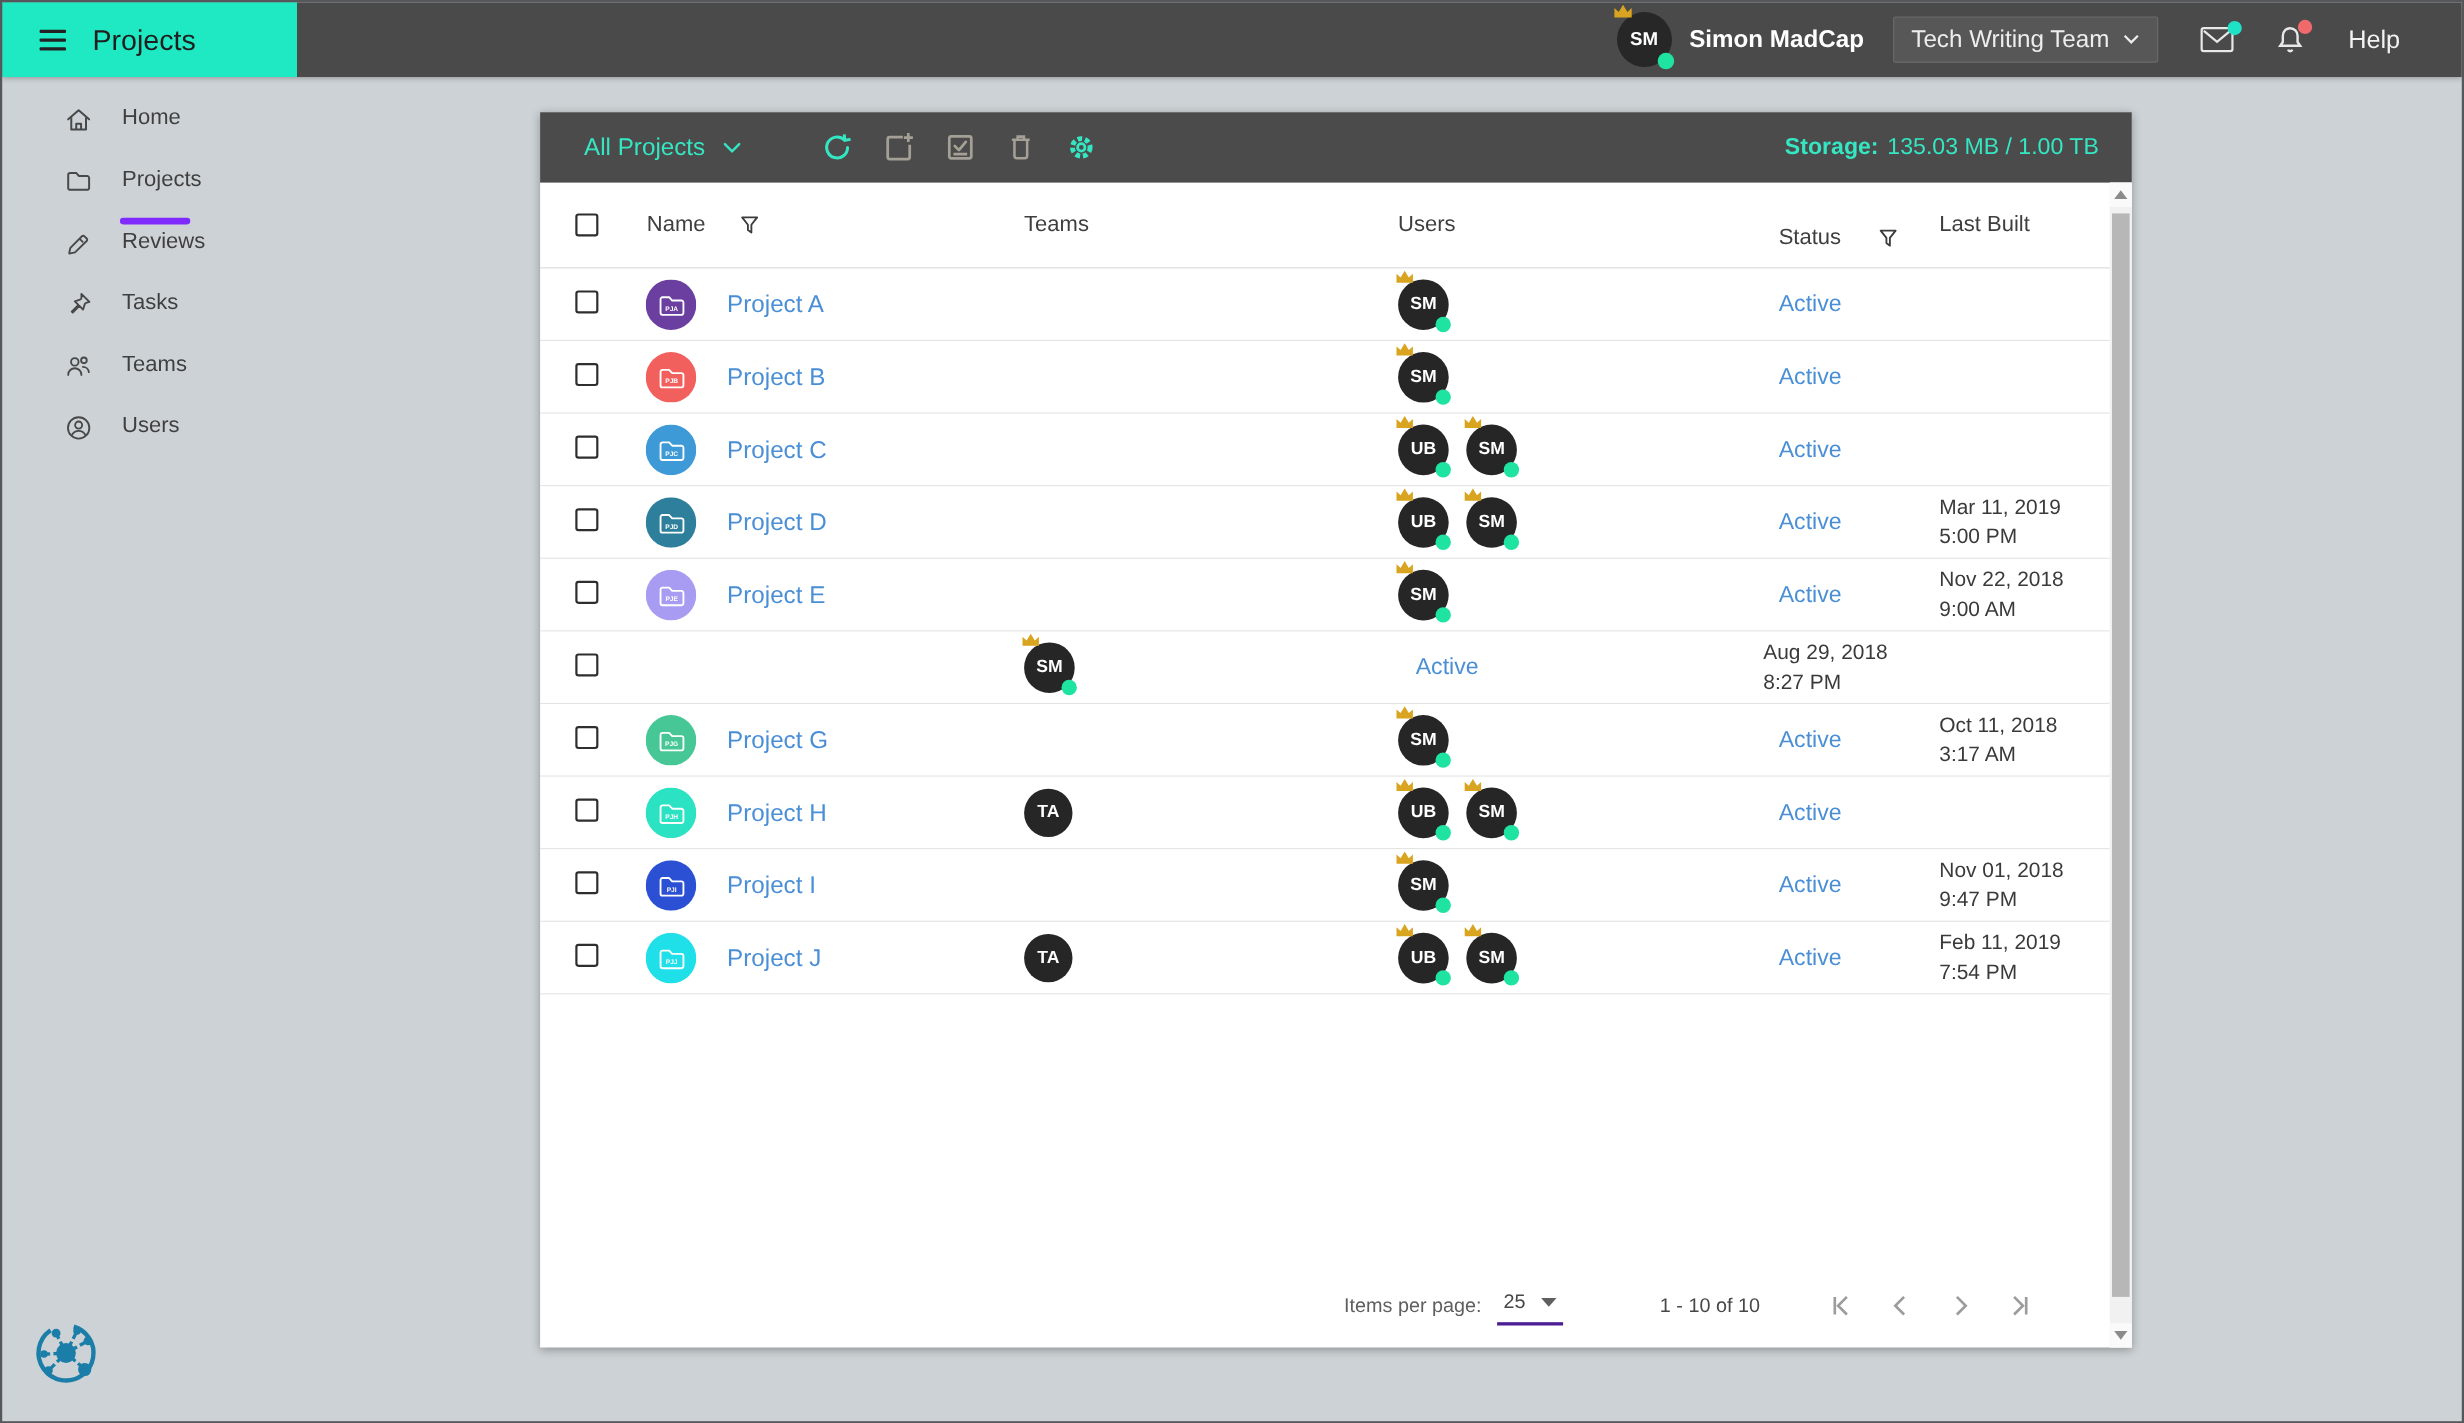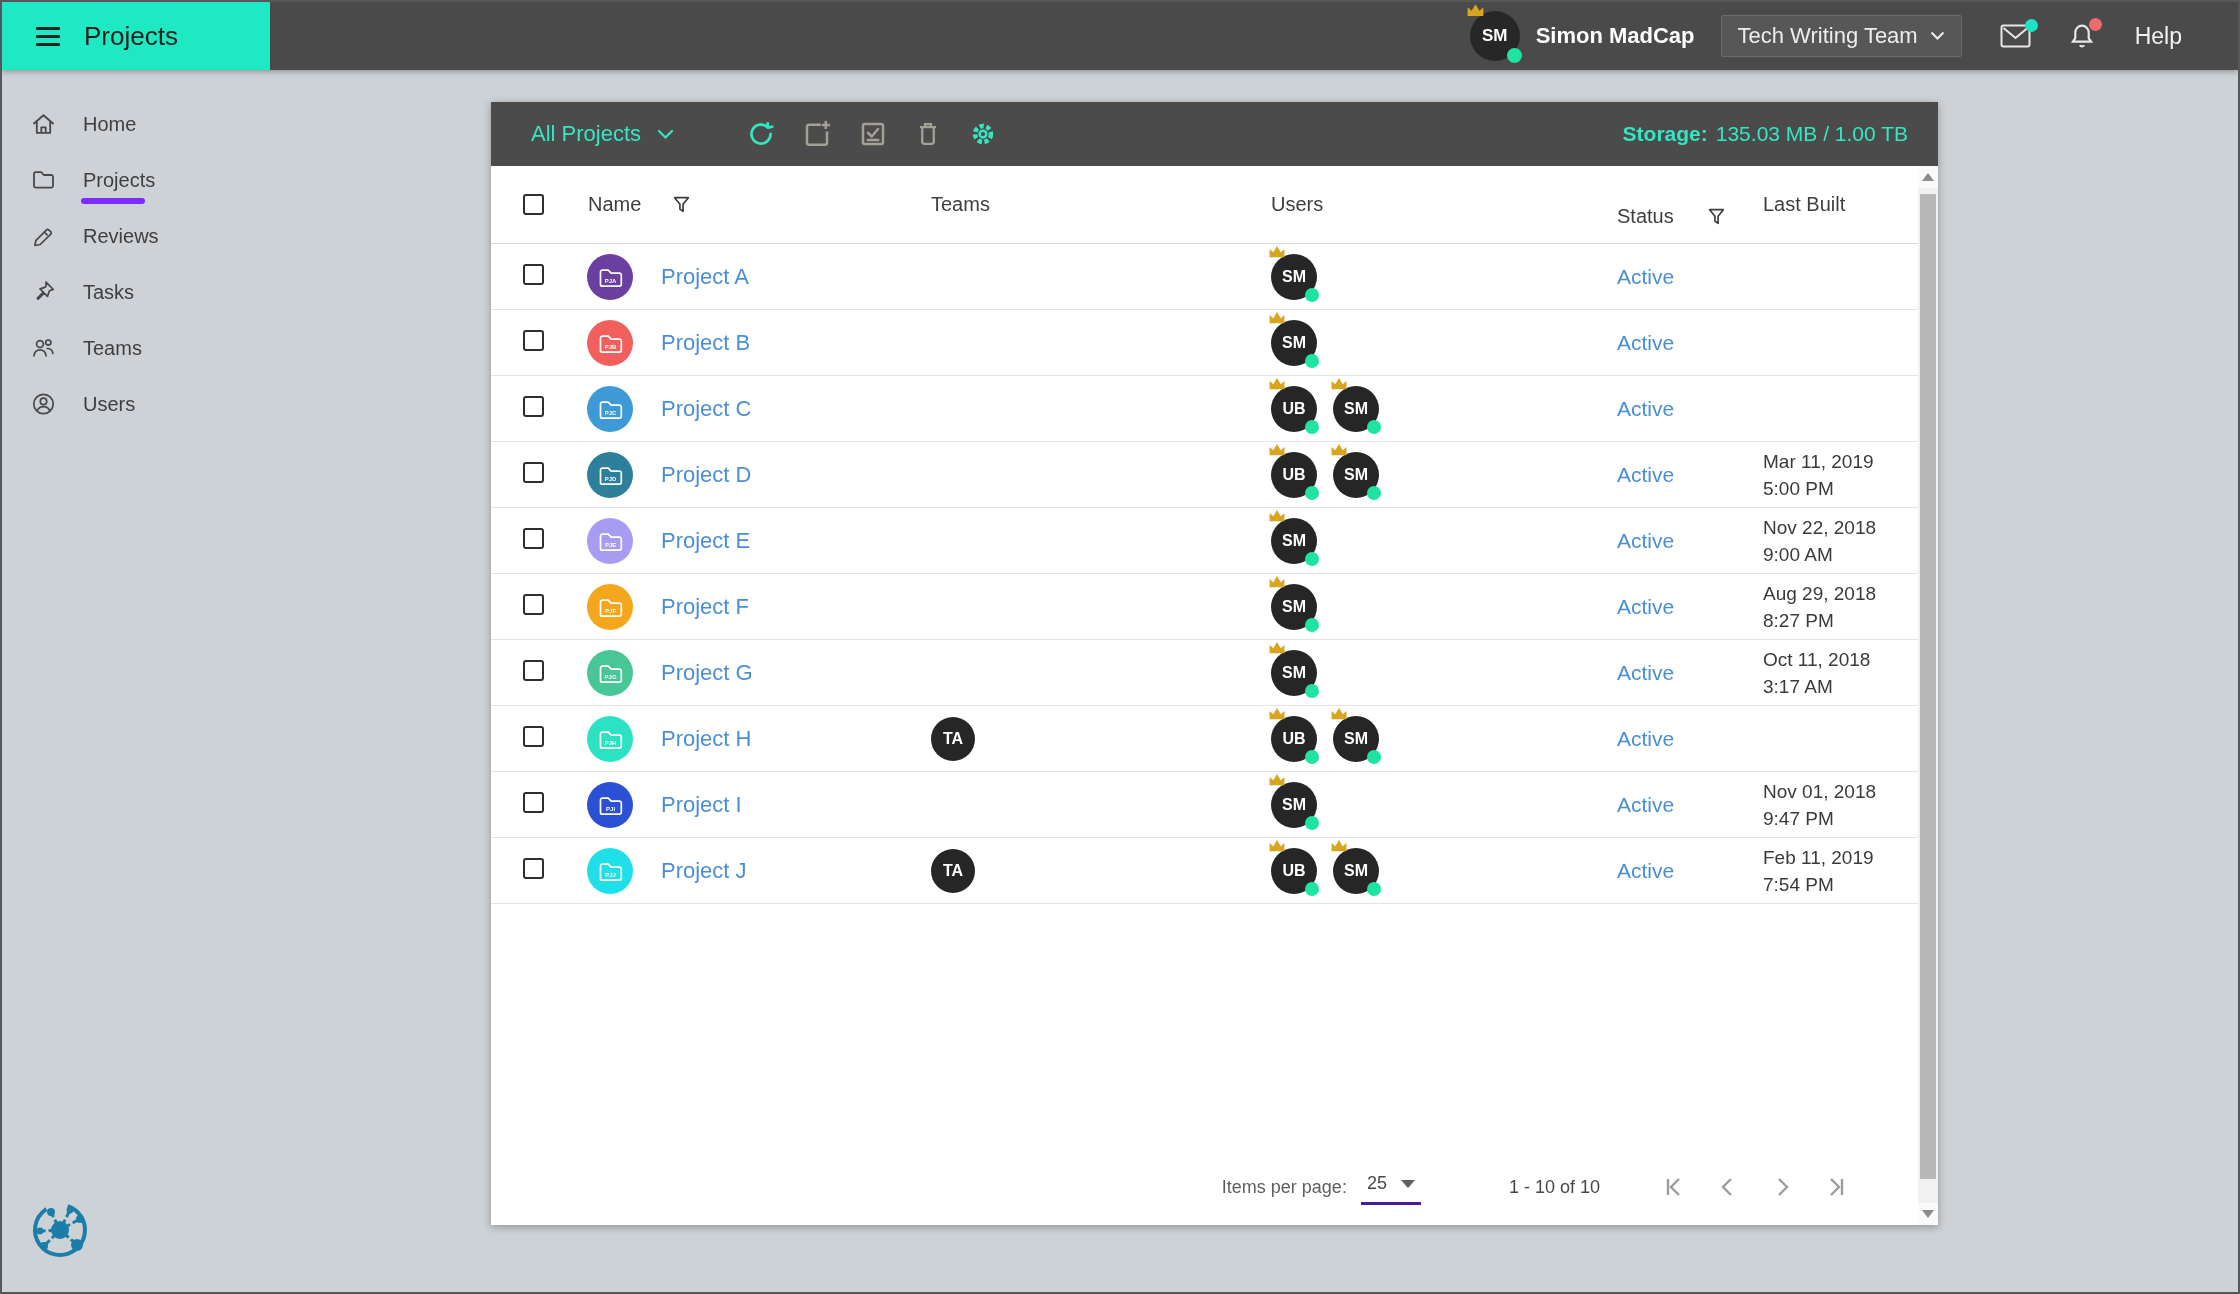--- a/index.html
+++ b/index.html
@@ -20,21 +20,21 @@
   .tb-username { margin-left:16px; color:#fff; font-weight:bold; font-size:22px; }
   .team-select { margin-left:26px; height:42px; min-width:224px; background:#575757; border:1px solid #6b6b6b; border-radius:2px; color:#ededed; font-size:22px; display:flex; align-items:center; justify-content:center; gap:12px; padding:0 16px; cursor:pointer; font-family:inherit; }
   .icon-btn { position:relative; margin-left:38px; background:none; border:none; cursor:pointer; display:flex; align-items:center; }
   .badge { position:absolute; top:-5px; right:-7px; width:13px; height:13px; border-radius:50%; }
   .badge.teal { background:#1fe3c6; }
   .badge.red { background:#f0696b; }
   .help-link { margin-left:40px; color:#f2f2f2; font-size:23px; cursor:pointer; }
 
   
   .sidebar { position:absolute; left:0; top:68px; width:268px; bottom:0; }
-  .nav-item { position:relative; height:56px; display:flex; align-items:center; padding-left:28px; cursor:pointer; }
+  .nav-item { position:relative; height:56px; display:flex; align-items:flex-start; padding-left:28px; cursor:pointer;margin-left:28px; }
   .nav-item:first-child { margin-top:26px; }
   .nav-item svg { flex:0 0 auto; }
   .nav-label { margin-left:26px; font-size:20px; color:#3f3f3f; }
   .nav-underline { position:absolute; left:79px; bottom:4px; width:64px; height:6px; border-radius:3px; background:#7f2bff; }
   .brand-logo { position:absolute; left:26px; top:1196px; width:64px; height:64px; }
 
   
   .panel { position:absolute; left:489px; top:100px; width:1447px; height:1123px; background:#fff; box-shadow:0 2px 8px rgba(0,0,0,.3); }
   .toolbar { height:64px; background:#4b4b4b; display:flex; align-items:center; padding-left:40px; }
   .scope-btn { background:none; border:none; color:#35e6c2; font-size:22px; display:flex; align-items:center; gap:16px; cursor:pointer; font-family:inherit; }
@@ -435,30 +435,20 @@
             </div>
     <div class="cell c-status"><a class="plink">Active</a></div>
     <div class="cell c-built">
       <div>Nov 22, 2018</div>
       <div>9:00 AM</div>
     </div>
   </div>
 
   <div class="grid-row trow">
     <div class="cell c-check"><span class="checkbox"></span></div>
-    <div class="cell c-name">
-      <span class="folder-badge">
-        <svg viewBox="0 0 46 46" width="46" height="46">
-          <circle class="fb-circle" cx="23" cy="23" r="23" fill="#f4a71d"></circle>
-          <path d="M13.5 18a1.8 1.8 0 0 1 1.8-1.8h6l2.8 3h8.4a1.8 1.8 0 0 1 1.8 1.8v9.4a1.8 1.8 0 0 1-1.8 1.8H15.3a1.8 1.8 0 0 1-1.8-1.8Z" fill="none" stroke="#fff" stroke-width="1.7" stroke-linejoin="round"></path>
-          <text class="fb-text" x="23.6" y="28.6" text-anchor="middle" font-size="6" font-weight="bold" fill="#fff" font-family="Liberation Sans, sans-serif">PJF</text>
-        </svg>
-      </span>
-      <a class="plink">Project F</a>
-    </div>
     <div class="cell c-teams"></div>
     <div class="cell c-users">
               <div class="avatar">
                 <svg class="crown" viewBox="0 0 14 10">
                   <path d="M1.2 9.4V3l2.9 2.6L7 .8l2.9 4.8L12.8 3v6.4Z" fill="#d9a41f"></path>
                 </svg>
                 <span>SM</span>
                 <i class="dot"></i>
               </div>
             </div>

